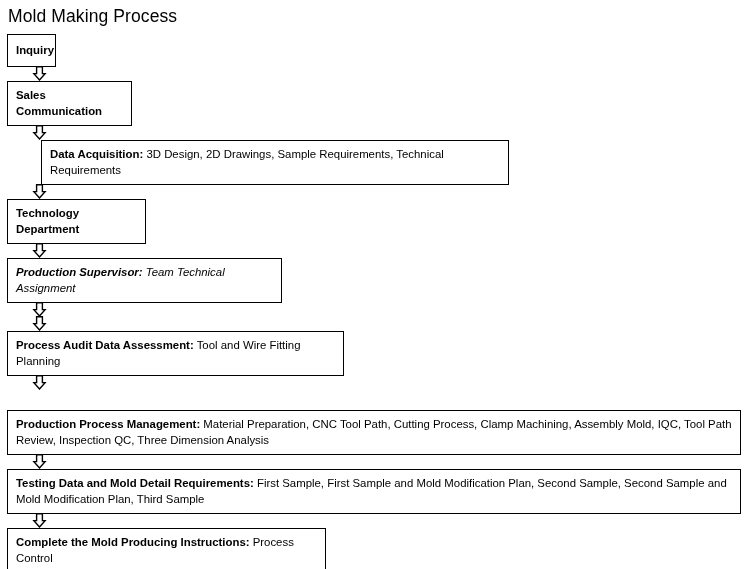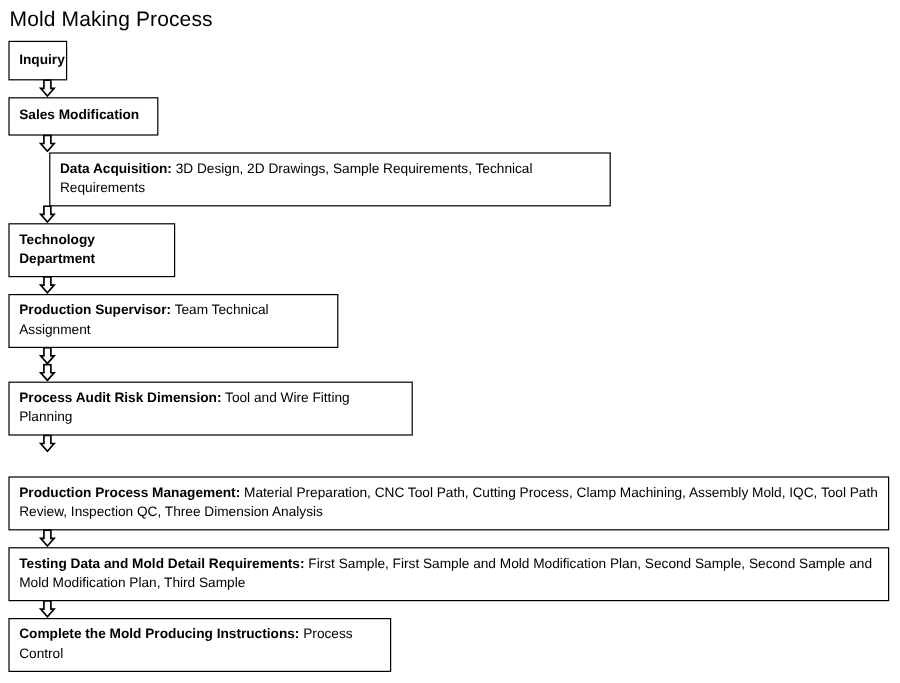--- a/index.html
+++ b/index.html
@@ -99,21 +99,21 @@
           <span class="box-text"><span class="box-prefix">Inquiry</span><span class="box-detail"></span></span>
         </div>
       </div>
       <div class="connector">
         <span class="arrow-glyph"><svg viewBox="0 0 15 15" width="15" height="15" aria-hidden="true">
             <path d="M4.6 0.8 L10.4 0.8 L10.4 7.6 L13.1 7.6 L7.5 14.0 L1.9 7.6 L4.6 7.6 Z" fill="#ffffff" stroke="#000000" stroke-width="1.4" stroke-linejoin="miter"></path>
           </svg></span>
       </div>
       <div class="flow-row">
         <div class="process-box" style="width: 125px; min-height: 32px;">
-          <span class="box-text"><span class="box-prefix">Sales Modification</span><span class="box-detail"></span></span>
+          <span class="box-text"><span class="box-prefix">Sales Communication</span><span class="box-detail"></span></span>
         </div>
       </div>
       <div class="connector">
         <span class="arrow-glyph"><svg viewBox="0 0 15 15" width="15" height="15" aria-hidden="true">
             <path d="M4.6 0.8 L10.4 0.8 L10.4 7.6 L13.1 7.6 L7.5 14.0 L1.9 7.6 L4.6 7.6 Z" fill="#ffffff" stroke="#000000" stroke-width="1.4" stroke-linejoin="miter"></path>
           </svg></span>
       </div>
       <div class="flow-row">
         <div class="process-box" style="width: 468px; min-height: 32px; margin-left: 34px;">
           <span class="box-text"><span class="box-prefix">Data Acquisition:</span><span class="box-detail"> 3D Design, 2D Drawings, Sample Requirements, Technical Requirements</span></span>
@@ -128,37 +128,37 @@
         <div class="process-box" style="width: 139px; min-height: 31px;">
           <span class="box-text"><span class="box-prefix">Technology Department</span><span class="box-detail"></span></span>
         </div>
       </div>
       <div class="connector">
         <span class="arrow-glyph"><svg viewBox="0 0 15 15" width="15" height="15" aria-hidden="true">
             <path d="M4.6 0.8 L10.4 0.8 L10.4 7.6 L13.1 7.6 L7.5 14.0 L1.9 7.6 L4.6 7.6 Z" fill="#ffffff" stroke="#000000" stroke-width="1.4" stroke-linejoin="miter"></path>
           </svg></span>
       </div>
       <div class="flow-row">
-        <div class="process-box" style="width: 275px; min-height: 31px;">
+        <div class="process-box" style="width: 275px; min-height: 31px; font-style: italic;">
           <span class="box-text"><span class="box-prefix">Production Supervisor:</span><span class="box-detail"> Team Technical Assignment</span></span>
         </div>
       </div>
       <div class="connector">
         <span class="arrow-glyph"><svg viewBox="0 0 15 15" width="15" height="15" aria-hidden="true">
             <path d="M4.6 0.8 L10.4 0.8 L10.4 7.6 L13.1 7.6 L7.5 14.0 L1.9 7.6 L4.6 7.6 Z" fill="#ffffff" stroke="#000000" stroke-width="1.4" stroke-linejoin="miter"></path>
           </svg></span>
       </div>
       <div class="connector">
         <span class="arrow-glyph"><svg viewBox="0 0 15 15" width="15" height="15" aria-hidden="true">
             <path d="M4.6 0.8 L10.4 0.8 L10.4 7.6 L13.1 7.6 L7.5 14.0 L1.9 7.6 L4.6 7.6 Z" fill="#ffffff" stroke="#000000" stroke-width="1.4" stroke-linejoin="miter"></path>
           </svg></span>
       </div>
       <div class="flow-row">
         <div class="process-box" style="width: 337px; min-height: 31px;">
-          <span class="box-text"><span class="box-prefix">Process Audit Risk Dimension:</span><span class="box-detail"> Tool and Wire Fitting Planning</span></span>
+          <span class="box-text"><span class="box-prefix">Process Audit Data Assessment:</span><span class="box-detail"> Tool and Wire Fitting Planning</span></span>
         </div>
       </div>
       <div class="connector">
         <span class="arrow-glyph"><svg viewBox="0 0 15 15" width="15" height="15" aria-hidden="true">
             <path d="M4.6 0.8 L10.4 0.8 L10.4 7.6 L13.1 7.6 L7.5 14.0 L1.9 7.6 L4.6 7.6 Z" fill="#ffffff" stroke="#000000" stroke-width="1.4" stroke-linejoin="miter"></path>
           </svg></span>
       </div>
       <div class="flow-row">
         <div class="process-box" style="width: 734px; min-height: 42px; margin-top: 20px;">
           <span class="box-text"><span class="box-prefix">Production Process Management:</span><span class="box-detail"> Material Preparation, CNC Tool Path, Cutting Process, Clamp Machining,  Assembly Mold, IQC, Tool Path Review, Inspection QC, Three Dimension Analysis</span></span>

